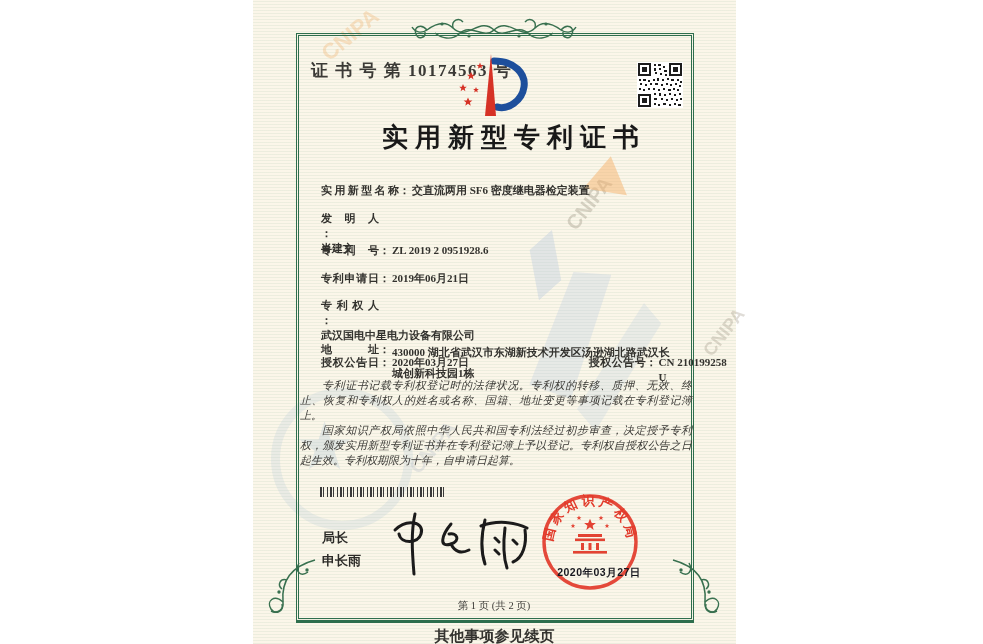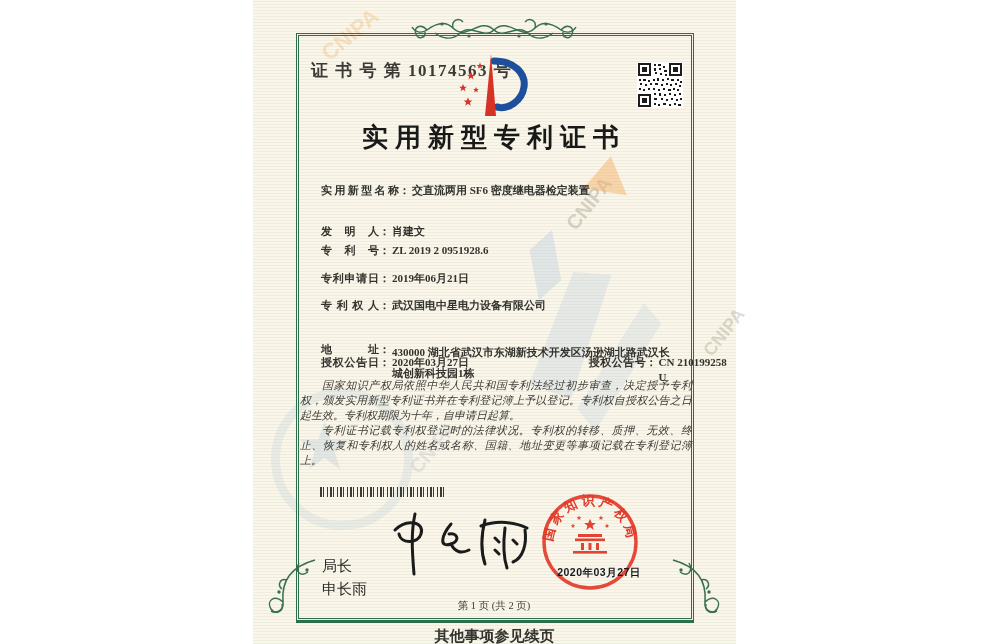--- a/index.html
+++ b/index.html
@@ -21,39 +21,39 @@
   
   .frame{position:absolute;left:43px;top:33px;width:396px;height:586px;border:1px solid #2d6e4d;}
   .frame::before{content:"";position:absolute;inset:1px;border:1px solid #2d6e4d;}
   .frame::after{content:"";position:absolute;left:-1px;right:-1px;bottom:-3px;height:2px;background:#2d6e4d;}
   .orn{position:absolute;pointer-events:none;}
   
   .cert-no{position:absolute;left:58px;top:59px;font-size:17px;font-weight:bold;letter-spacing:1.5px;color:#3b3a36;}
   .logo{position:absolute;left:196px;top:52px;}
   .qr{position:absolute;left:384px;top:62px;}
   .title{position:absolute;left:43px;top:120px;width:396px;text-align:center;
-         font-size:26px;font-weight:bold;letter-spacing:7px;color:#191919;}
+         font-size:26px;font-weight:bold;letter-spacing:7px;color:#191919;padding-left:20px;}
   
   .row{position:absolute;left:68px;display:flex;font-size:11px;font-weight:bold;line-height:15px;color:#33322e;}
   .lbl{width:58px;text-align:justify;text-align-last:justify;}
   .lbl-wide{width:78px;}
   .colon{width:13px;}
   .val{flex:1;}
   .val-addr{max-width:288px;line-height:21px;}
   .pair{display:flex;}
   .pair-1{width:244px;}
   
   .paras{position:absolute;left:47px;top:378px;width:392px;font-size:11px;line-height:14.9px;
          font-style:italic;text-align:justify;color:#3c3b37;}
   .paras p{margin:0;text-indent:2em;}
   
   .barcode{position:absolute;left:67px;top:487px;width:126px;height:10px;
            background-image:repeating-linear-gradient(90deg,#3a3a3a 0 2px,transparent 2px 3px,#3a3a3a 3px 4px,transparent 4px 7px,#3a3a3a 7px 8px,transparent 8px 10px);}
-  .signer{position:absolute;left:69px;top:554px;font-family:"Liberation Sans","DejaVu Sans",sans-serif;
-          font-size:15px;font-weight:normal;line-height:23px;color:#2b2a27;}
+  .signer{position:absolute;left:69px;top:526px;font-family:"Liberation Sans","DejaVu Sans",sans-serif;
+          font-size:13px;font-weight:bold;line-height:23px;color:#2b2a27;}
   .signature{position:absolute;left:128px;top:506px;}
   .seal{position:absolute;left:287px;top:492px;}
   .seal-date{position:absolute;left:300px;top:566px;width:92px;text-align:center;
              font-family:"Liberation Sans","DejaVu Sans",sans-serif;
              font-size:10.5px;font-weight:bold;letter-spacing:0.5px;color:#17171e;}
   .page-no{position:absolute;left:43px;top:599px;width:396px;text-align:center;font-size:10.5px;color:#3c3b37;}
   .note{position:absolute;left:0;top:627px;width:483px;text-align:center;font-size:15px;
         font-weight:bold;color:#34332f;}
 </style>
 </head>
@@ -145,36 +145,36 @@
       </g>
     </svg>
 
     <div class="title">实用新型专利证书</div>
 
     <div class="row" style="top:183px;">
       <span class="lbl lbl-wide">实用新型名称</span>
         <span class="colon">：</span>
         <span class="val">交直流两用 SF6 密度继电器检定装置</span>
     </div>
-    <div class="row" style="top:224px;">
+    <div class="row" style="top:211px;flex-direction:column;">
       <span class="lbl">发明人</span>
         <span class="colon">：</span>
         <span class="val">肖建文</span>
     </div>
     <div class="row" style="top:243px;">
       <span class="lbl">专利号</span>
         <span class="colon">：</span>
         <span class="val">ZL 2019 2 0951928.6</span>
     </div>
     <div class="row" style="top:271px;">
       <span class="lbl">专利申请日</span>
         <span class="colon">：</span>
         <span class="val">2019年06月21日</span>
     </div>
-    <div class="row" style="top:298px;">
+    <div class="row" style="top:298px;flex-direction:column;">
       <span class="lbl">专利权人</span>
         <span class="colon">：</span>
         <span class="val">武汉国电中星电力设备有限公司</span>
     </div>
     <div class="row" style="top:323px;margin-top:19px;">
       <span class="lbl">地址</span>
         <span class="colon">：</span>
         <span class="val val-addr">430000 湖北省武汉市东湖新技术开发区汤逊湖北路武汉长城创新科技园1栋</span>
     </div>
     <div class="row" style="top:355px;gap:28px;">
@@ -184,22 +184,22 @@
           <span>2020年03月27日</span>
       </span>
       <span class="pair">
         <span class="lbl">授权公告号</span>
           <span class="colon">：</span>
           <span>CN 210199258 U</span>
       </span>
     </div>
 
     <div class="paras">
+      <p>专利证书记载专利权登记时的法律状况。专利权的转移、质押、无效、终止、恢复和专利权人的姓名或名称、国籍、地址变更等事项记载在专利登记簿上。</p>
       <p>国家知识产权局依照中华人民共和国专利法经过初步审查，决定授予专利权，颁发实用新型专利证书并在专利登记簿上予以登记。专利权自授权公告之日起生效。专利权期限为十年，自申请日起算。</p>
-      <p>专利证书记载专利权登记时的法律状况。专利权的转移、质押、无效、终止、恢复和专利权人的姓名或名称、国籍、地址变更等事项记载在专利登记簿上。</p>
     </div>
 
     <div class="barcode"></div>
 
     <div class="signer">
       <div>局长</div>
       <div>申长雨</div>
     </div>
 
     <svg class="signature" width="160" height="75" viewBox="0 0 160 75">

